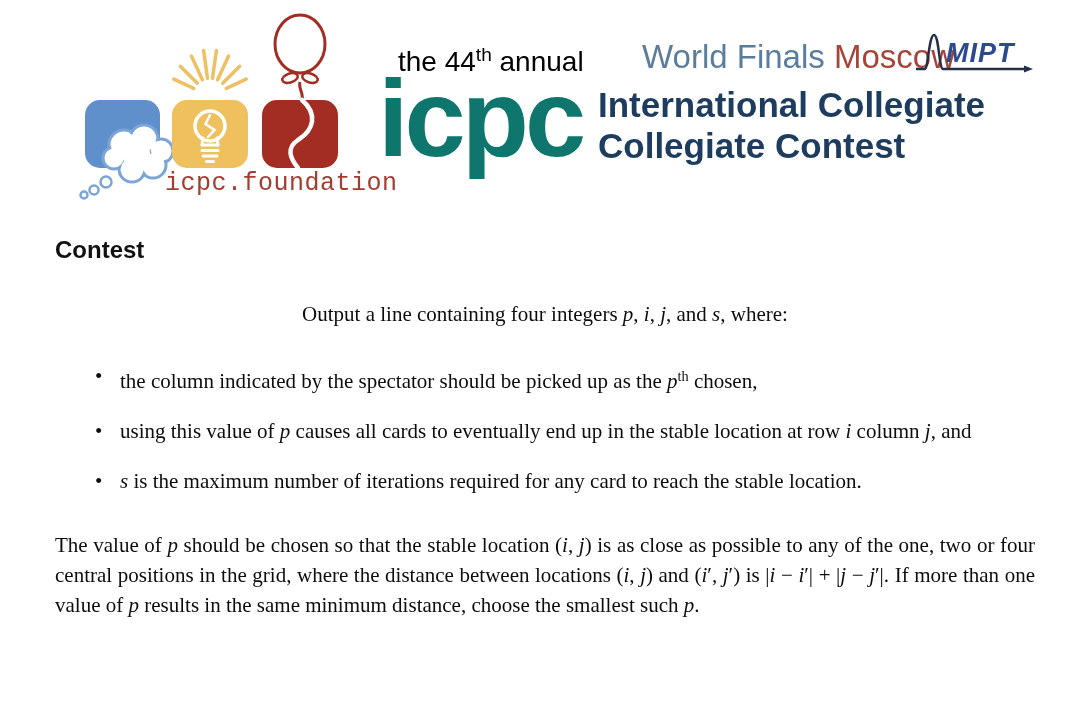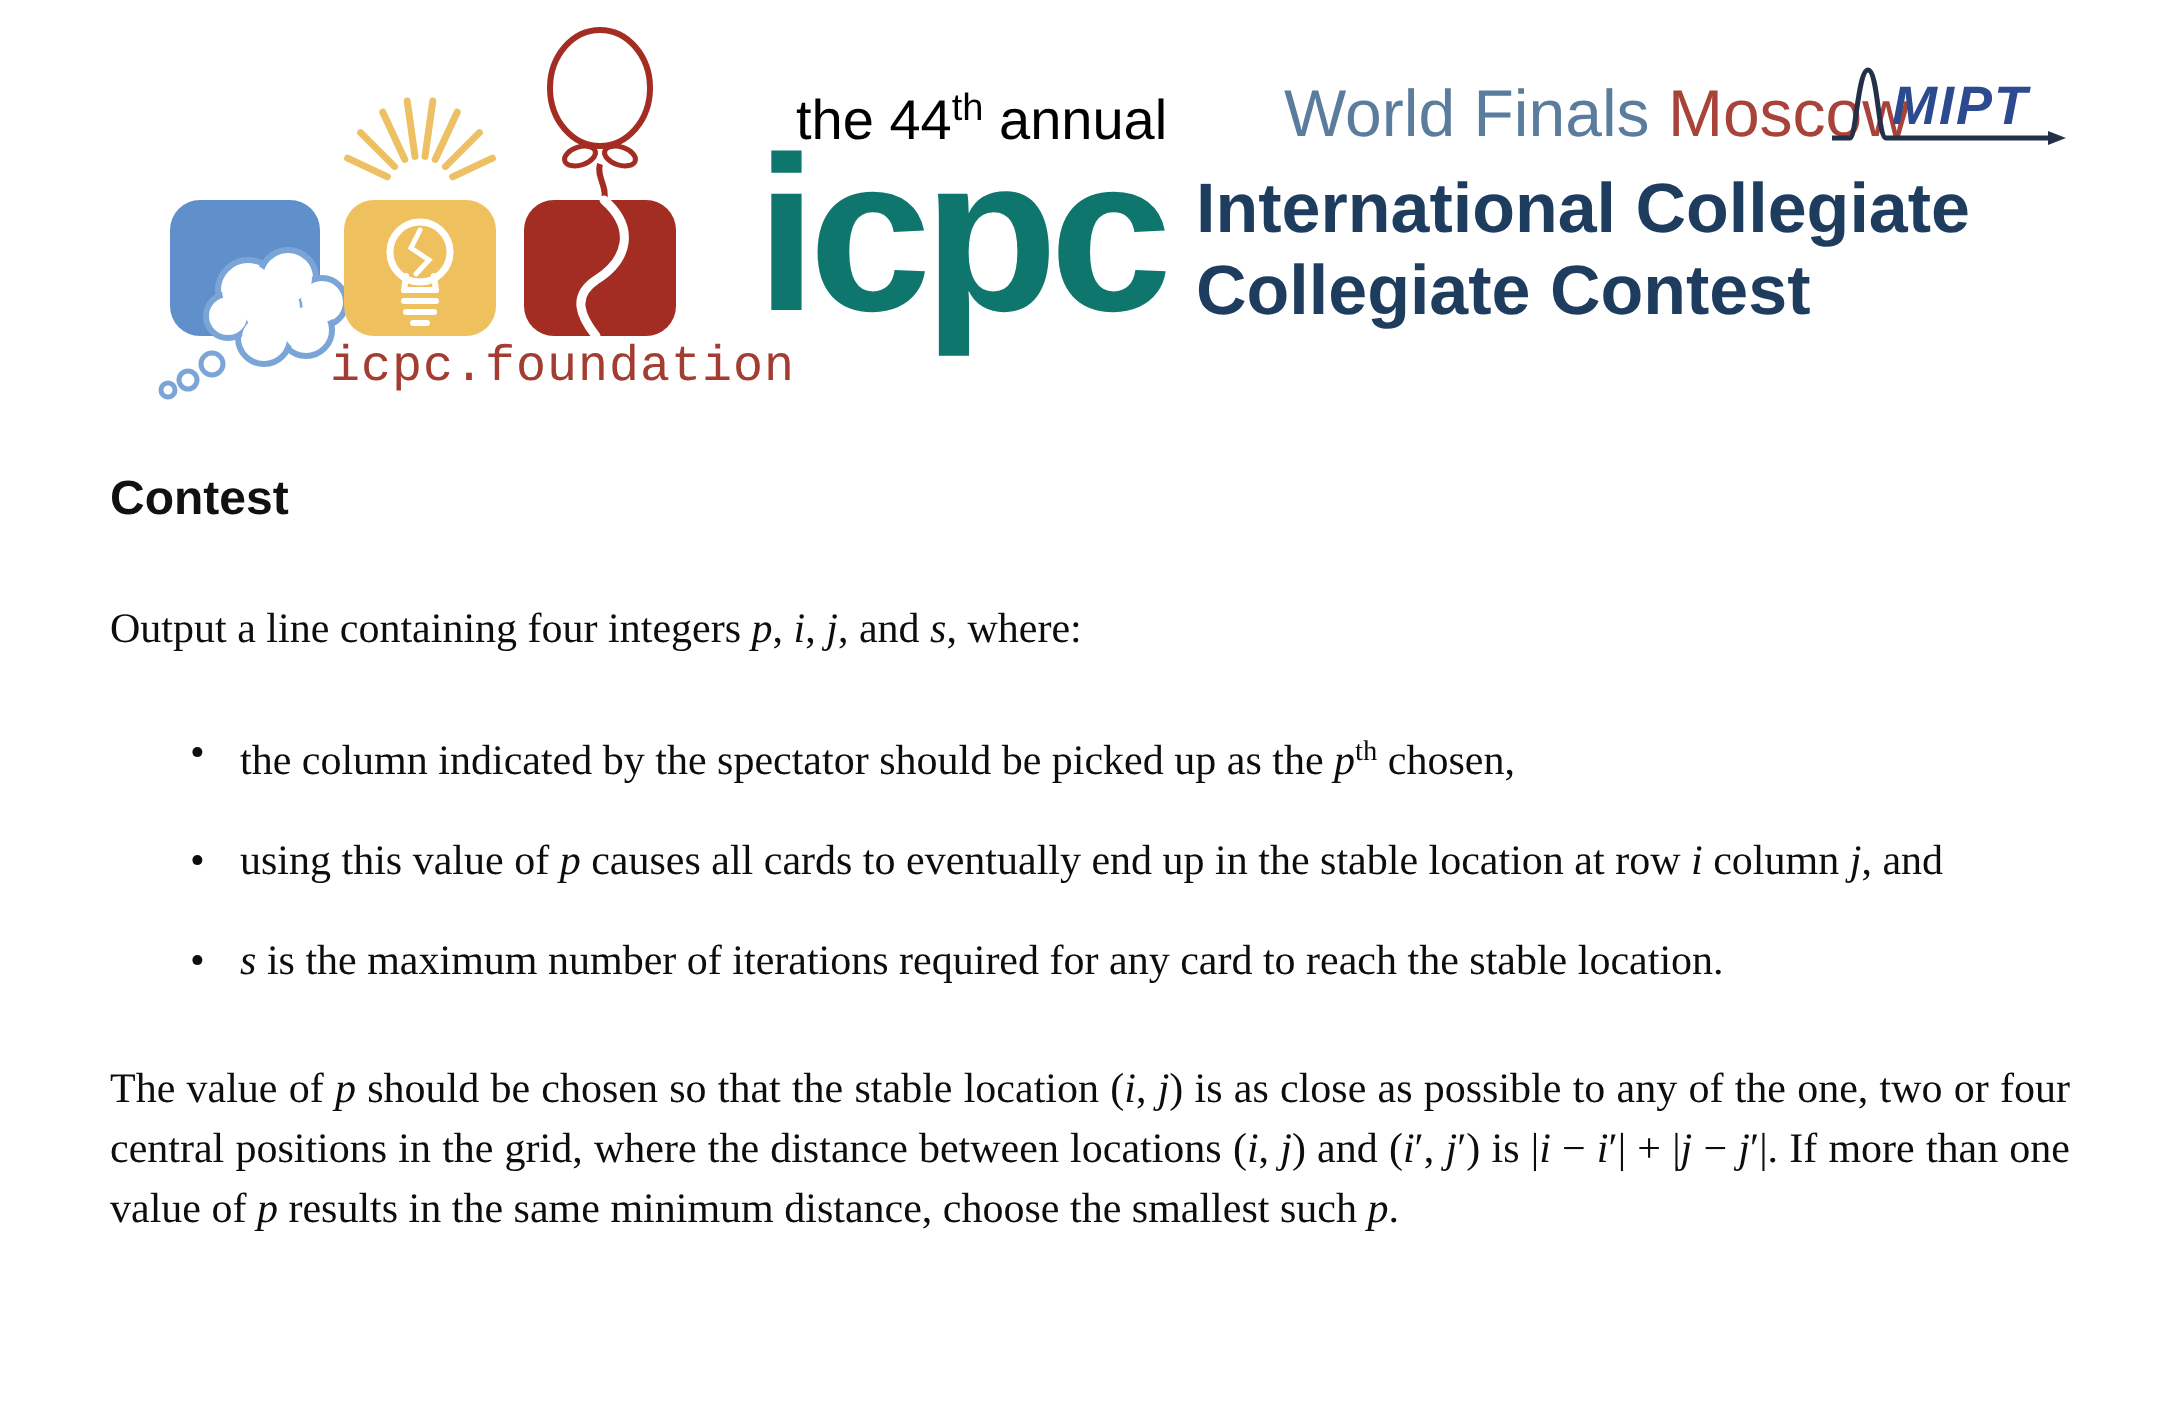--- a/index.html
+++ b/index.html
@@ -38,21 +38,21 @@
     font-family:"Liberation Sans","DejaVu Sans",sans-serif;
     font-size:35px; font-weight:bold; line-height:41px; color:#1d3c5e;
   }
   
   .content { position:absolute; left:55px; top:236px; width:980px; }
   .section-heading {
     margin:0 0 34px 0;
     font-family:"Liberation Sans","DejaVu Sans",sans-serif;
     font-size:24px; font-weight:bold; color:#111111; line-height:1.2;
   }
-  .para { margin:0; font-size:21px; line-height:30px; }
+  .para { margin:0; font-size:21px; line-height:30px;text-align:center; }
   .para.intro { margin-bottom:32px; }
   .para.closing { text-align:justify; }
   .bullets { margin:0 0 34px 0; }
   .bullet-row { display:flex; margin-bottom:20px; }
   .bullet-row .marker {
     flex:0 0 25px; margin-left:40px; font-size:21px; line-height:30px; color:#0d0d0d;
   }
   .bullet-row .bullet-text {
     flex:1; font-size:21px; line-height:30px; text-align:justify;
   }

